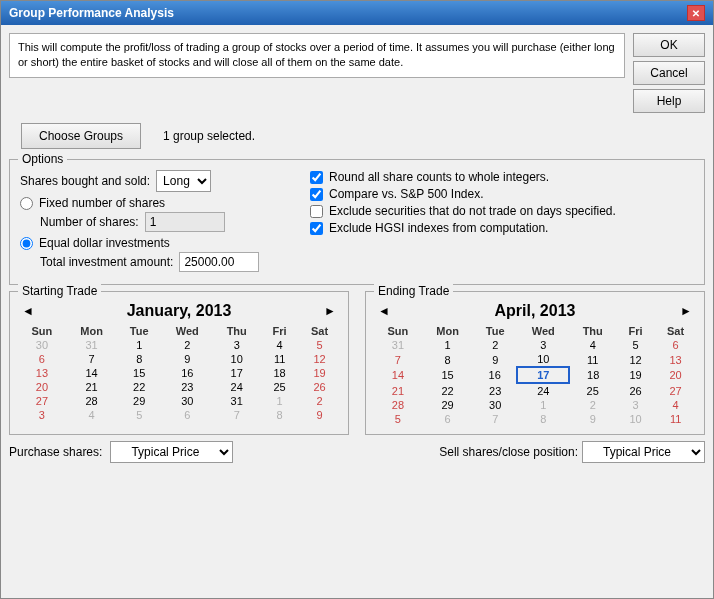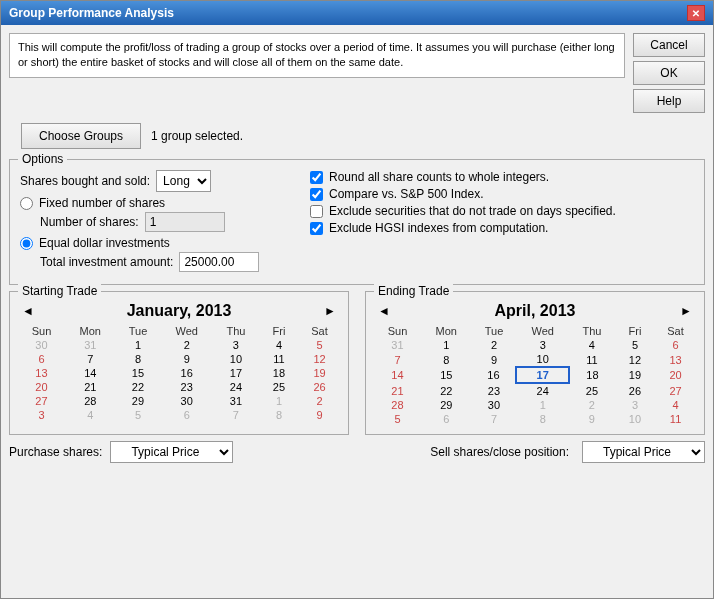--- a/index.html
+++ b/index.html
@@ -83,21 +83,21 @@
       height: 24px;
       background: linear-gradient(to bottom, #f8f8f8, #e0e0e0);
       border: 1px solid #999;
       cursor: pointer;
       font-size: 12px;
       padding: 0 8px;
     }
     .choose-group-row {
       display: flex;
       align-items: center;
-      gap: 10px;
+      gap: 22px;
       padding: 4px 12px;
     }
     .choose-groups-btn {
       min-width: 120px;
       height: 26px;
       background: linear-gradient(to bottom, #f8f8f8, #e0e0e0);
       border: 1px solid #999;
       cursor: pointer;
       font-size: 12px;
     }
@@ -215,21 +215,21 @@
     }
     .cal-grid {
       width: 100%;
       border-collapse: collapse;
     }
     .cal-grid th {
       font-size: 11px;
       text-align: center;
       padding: 1px 2px;
       color: #333;
-      font-weight: normal;
+      font-weight: bold;
     }
     .cal-grid td {
       font-size: 11px;
       text-align: center;
       padding: 1px 4px;
       cursor: pointer;
     }
     .cal-grid td.other-month { color: #b0b0b0; }
     .cal-grid td.weekend-sun { color: #cc4444; }
     .cal-grid td.weekend-sat { color: #cc4444; }
@@ -245,21 +245,21 @@
     }
     .bottom-left {
       display: flex;
       align-items: center;
       gap: 8px;
       flex: 1;
     }
     .bottom-right {
       display: flex;
       align-items: center;
-      gap: 13px;
+      gap: 4px;
       flex: 1;
       justify-content: flex-end;
     }
     .bottom-label { font-size: 12px; }
     select.medium-select {
       height: 22px;
       font-size: 12px;
       border: 1px solid #999;
       background: white;
       padding: 0 16px;
@@ -289,22 +289,22 @@
   <div class="title-bar">
     <span class="title-bar-title">Group Performance Analysis</span>
     <button class="title-bar-close">✕</button>
   </div>
 
   <div class="window-body">
 
     <div class="top-section">
       <div class="description-box">This will compute the profit/loss of trading a group of stocks over a period of time.  It assumes you will purchase (either long or short) the entire basket of stocks and will close all of them on the same date.</div>
       <div class="right-buttons">
+        <button class="btn">OK</button>
         <button class="btn">Cancel</button>
-        <button class="btn">OK</button>
         <button class="btn">Help</button>
       </div>
     </div>
 
     <div class="choose-group-row">
       <button class="choose-groups-btn">Choose Groups</button>
       <span class="group-selected-text">1 group selected.</span>
     </div>
 
     <div class="options-group">

